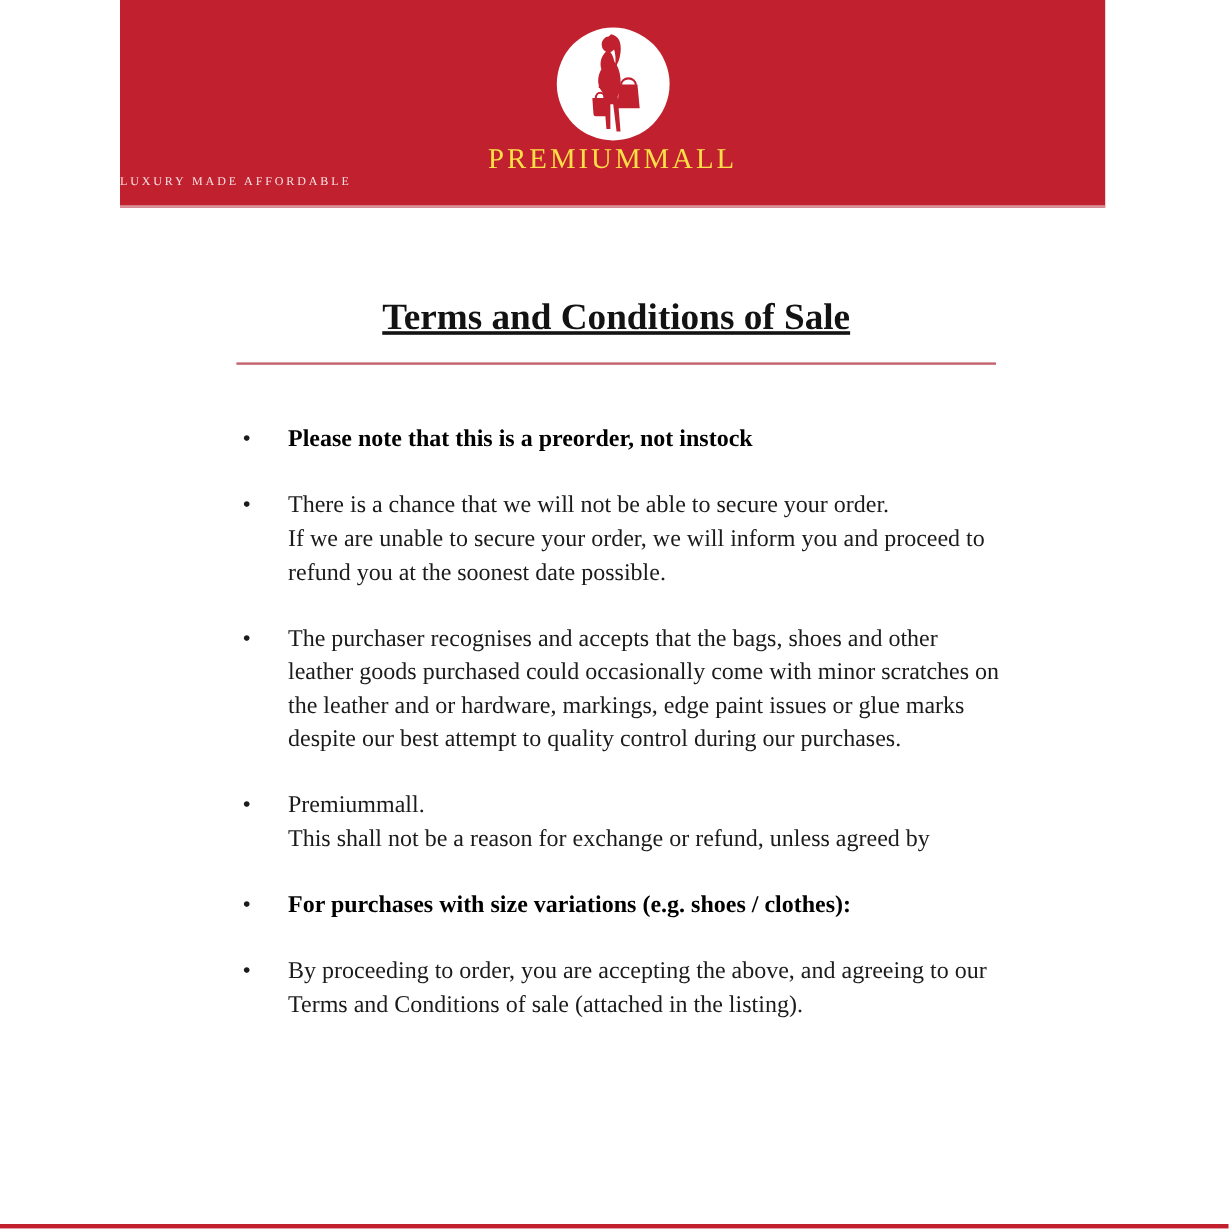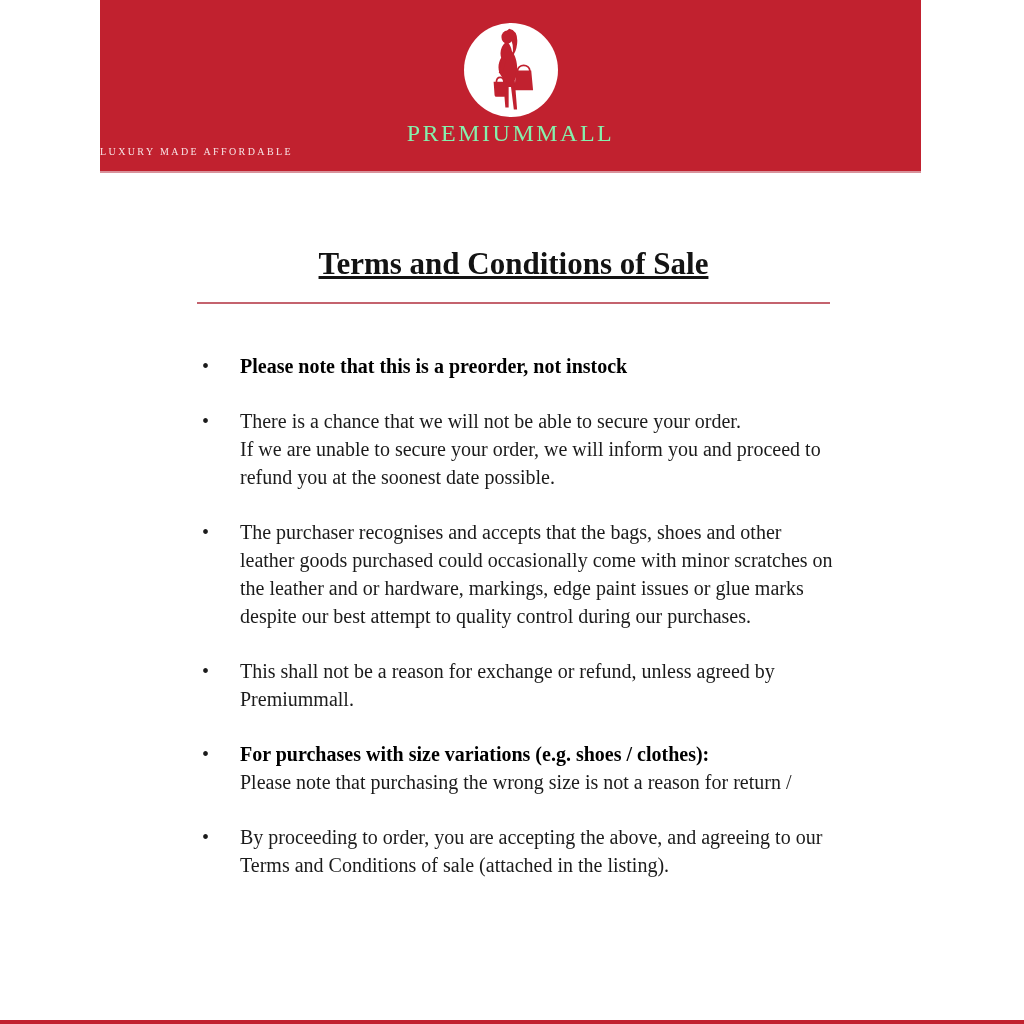--- a/index.html
+++ b/index.html
@@ -6,21 +6,21 @@
   .page{position:relative;width:1024px;height:1024px;background:#ffffff;overflow:hidden;
         font-family:"Liberation Serif", serif;}
 
   
   .banner{position:absolute;left:100px;top:0;width:821px;height:171px;
           background:#c1212f;border-bottom:2px solid #d8929b;}
   .logo-circle{position:absolute;left:50%;top:23px;transform:translateX(-50%);
                width:94px;height:94px;background:#ffffff;border-radius:50%;overflow:hidden;}
   .logo-circle svg{display:block;width:94px;height:94px;}
   .wordmark{position:absolute;left:0;right:0;top:120px;text-align:center;
-            color:#86efac;font-size:24px;letter-spacing:2.5px;font-weight:400;
+            color:#fde047;font-size:24px;letter-spacing:2.5px;font-weight:400;
             font-family:"Liberation Serif", serif;}
   .tagline{position:absolute;left:0;right:0;top:146px;text-align:left;
            color:rgba(255,255,255,0.88);font-size:10px;letter-spacing:2.4px;font-weight:400;}
 
   
   .doc-title{position:absolute;left:197px;top:246px;width:633px;margin:0;
              text-align:center;font-size:31px;font-weight:bold;color:#131313;
              font-family:"Liberation Serif", serif;text-decoration:underline;}
   .divider{position:absolute;left:197px;top:302px;width:633px;height:2px;
            background:#c4636e;}
@@ -97,30 +97,29 @@
           <div class="line">The purchaser recognises and accepts that the bags, shoes and other</div>
           <div class="line">leather goods purchased could occasionally come with minor scratches on</div>
           <div class="line">the leather and or hardware, markings, edge paint issues or glue marks</div>
           <div class="line">despite our best attempt to quality control during our purchases.</div>
         </div>
   </div>
 
   <div class="bullet-item">
     <span class="bullet-dot">•</span>
     <div class="bullet-text">
+          <div class="line">Premiummall.</div>
           <div class="line">This shall not be a reason for exchange or refund, unless agreed by</div>
-          <div class="line">Premiummall.</div>
         </div>
   </div>
 
   <div class="bullet-item">
     <span class="bullet-dot">•</span>
     <div class="bullet-text">
           <div class="line red-bold">For purchases with size variations (e.g. shoes / clothes):</div>
-          <div class="line">Please note that purchasing the wrong size is not a reason for return /</div>
         </div>
   </div>
 
   <div class="bullet-item">
     <span class="bullet-dot">•</span>
     <div class="bullet-text">
           <div class="line">By proceeding to order, you are accepting the above, and agreeing to our</div>
           <div class="line">Terms and Conditions of sale (attached in the listing).</div>
         </div>
   </div>

